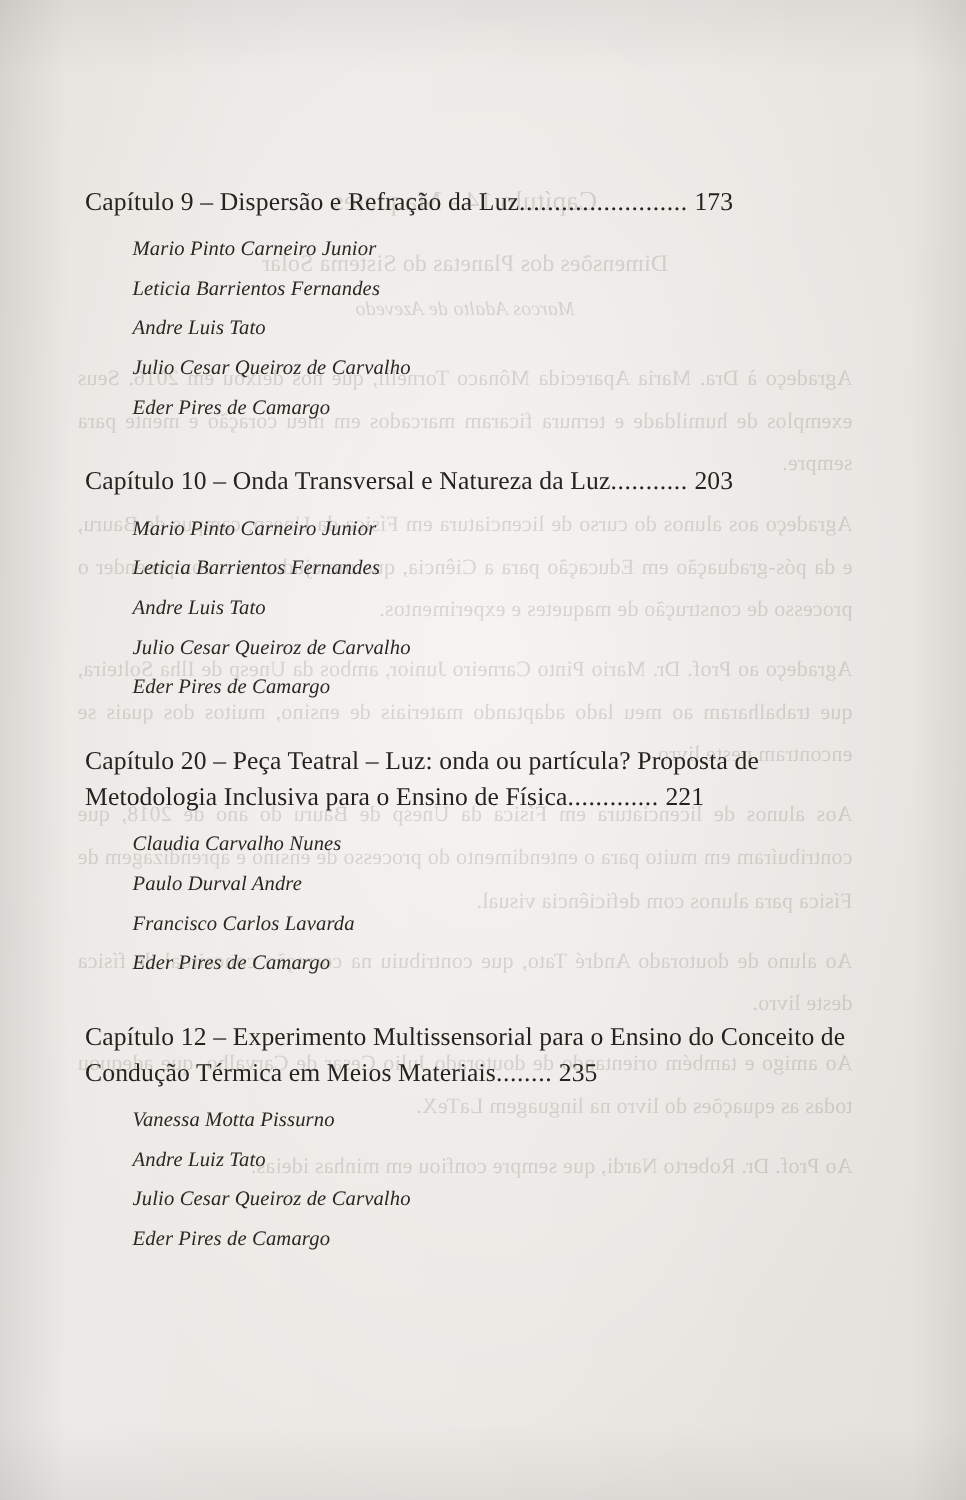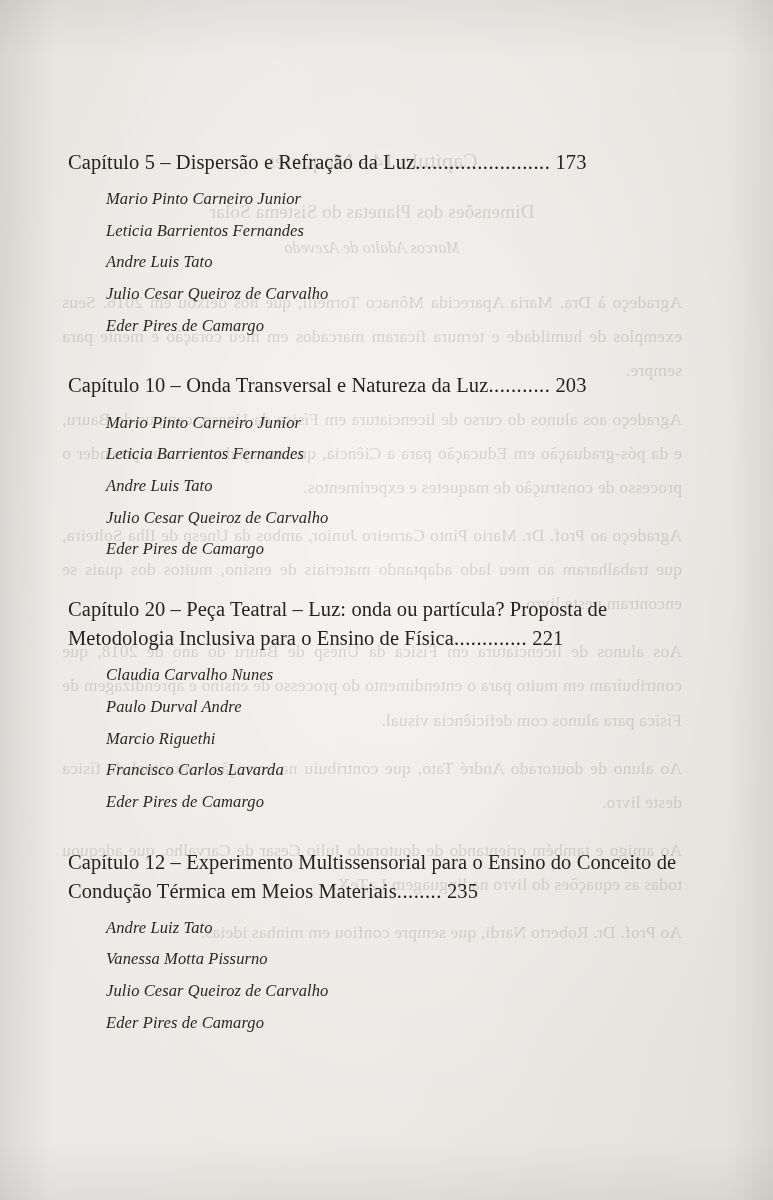--- a/index.html
+++ b/index.html
@@ -119,21 +119,21 @@
     <p>Aos alunos de licenciatura em Física da Unesp de Bauru do ano de 2018, que contribuíram em muito para o entendimento do processo de ensino e aprendizagem de Física para alunos com deficiência visual.</p>
     <p>Ao aluno de doutorado André Tato, que contribuiu na correção conceitual de física deste livro.</p>
     <p>Ao amigo e também orientando de doutorado Julio Cesar de Carvalho, que adequou todas as equações do livro na linguagem LaTeX.</p>
     <p>Ao Prof. Dr. Roberto Nardi, que sempre confiou em minhas ideias.</p>
   </div>
 
   <div class="content">
 
     <div class="entry">
       <div class="entry-title">
-        <span>Capítulo 5 – Dispersão e Refração da Luz</span><span class="dots">........................</span> <span class="pagenum">173</span>
+        <span>Capítulo 9 – Dispersão e Refração da Luz</span><span class="dots">........................</span> <span class="pagenum">173</span>
       </div>
       <div class="authors">
         <div class="author">Mario Pinto Carneiro Junior</div>
         <div class="author">Leticia Barrientos Fernandes</div>
         <div class="author">Andre Luis Tato</div>
         <div class="author">Julio Cesar Queiroz de Carvalho</div>
         <div class="author">Eder Pires de Camargo</div>
       </div>
     </div>
 
@@ -150,32 +150,31 @@
       </div>
     </div>
 
     <div class="entry">
       <div class="entry-title">
         <span>Capítulo 20 – Peça Teatral – Luz: onda ou partícula? Proposta de Metodologia Inclusiva para o Ensino de Física</span><span class="dots">.............</span> <span class="pagenum">221</span>
       </div>
       <div class="authors">
         <div class="author">Claudia Carvalho Nunes</div>
         <div class="author">Paulo Durval Andre</div>
-        <div class="author">Marcio Riguethi</div>
         <div class="author">Francisco Carlos Lavarda</div>
         <div class="author">Eder Pires de Camargo</div>
       </div>
     </div>
 
     <div class="entry">
       <div class="entry-title">
         <span>Capítulo 12 – Experimento Multissensorial para o Ensino do Conceito de Condução Térmica em Meios Materiais</span><span class="dots">........</span> <span class="pagenum">235</span>
       </div>
       <div class="authors">
+        <div class="author">Vanessa Motta Pissurno</div>
         <div class="author">Andre Luiz Tato</div>
-        <div class="author">Vanessa Motta Pissurno</div>
         <div class="author">Julio Cesar Queiroz de Carvalho</div>
         <div class="author">Eder Pires de Camargo</div>
       </div>
     </div>
 
   </div>
 </div>
 
 </body></html>

